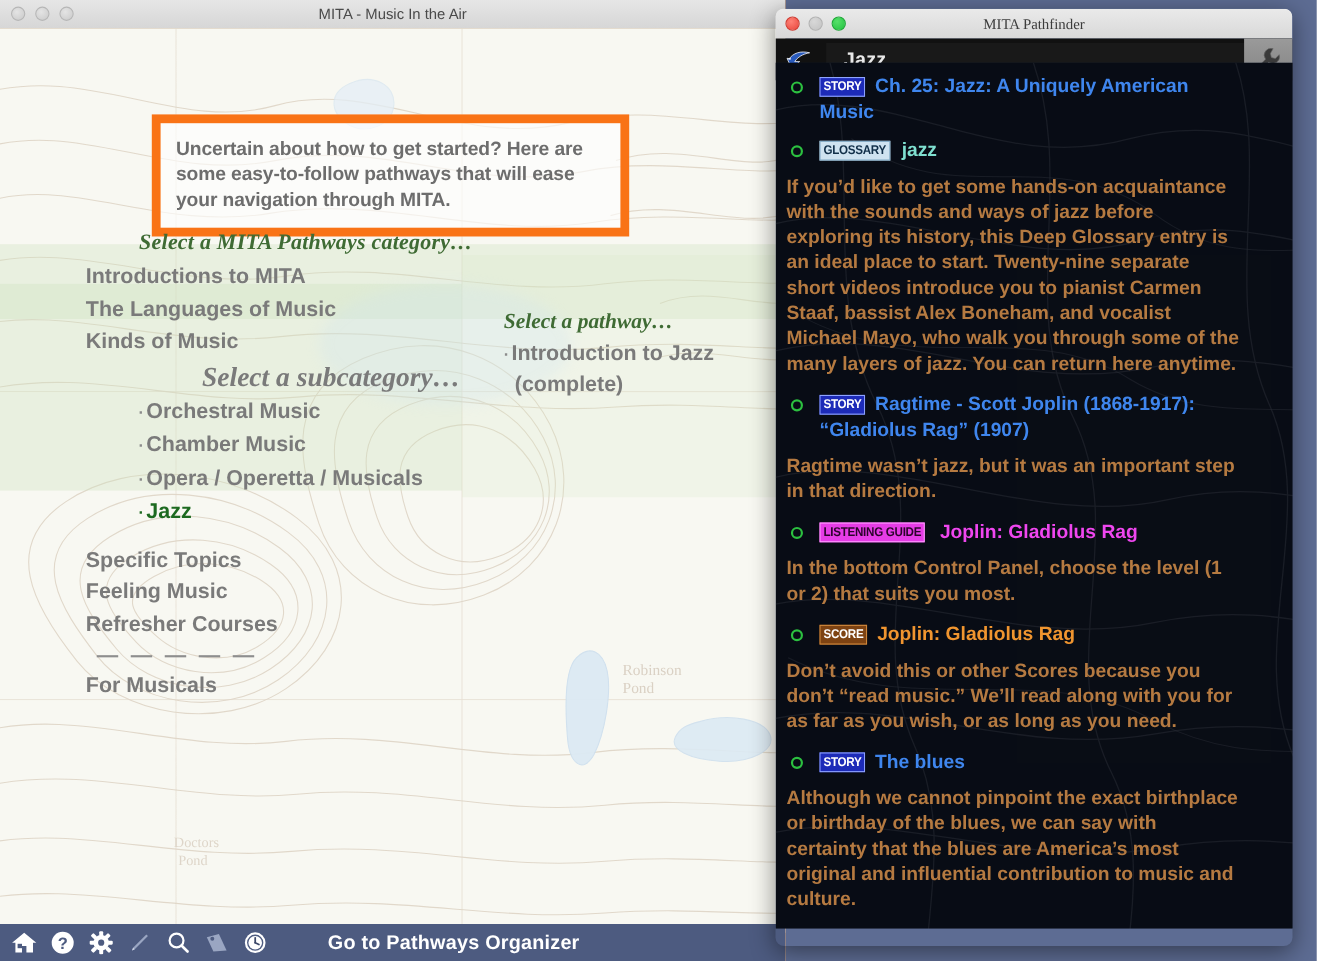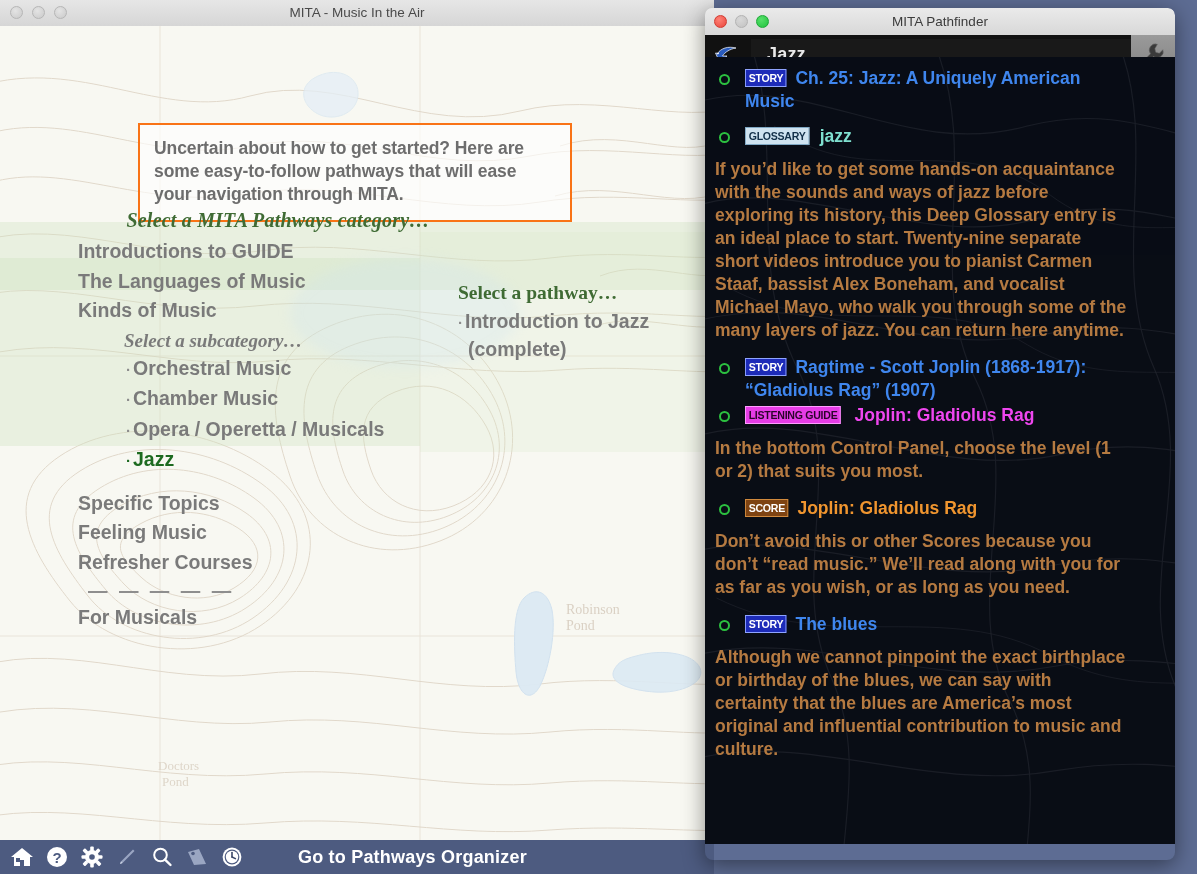--- a/index.html
+++ b/index.html
@@ -39,63 +39,63 @@
   .greenband{
     position:absolute;left:0;width:714px;
     background:rgba(205,225,190,0.34);
   }
   .bluewash{position:absolute;background:rgba(205,228,240,0.55);border-radius:50%;}
 
   
   #intro-box{
     position:absolute;left:138px;top:78px;width:434px;
     box-sizing:border-box;
-    border:2px solid #f97316;background:rgba(255,255,255,0.62);
+    border:8px solid #f97316;background:rgba(255,255,255,0.62);
     padding:12px 14px 14px 14px;
-    margin-top:19px;
   }
   #intro-box p{
     margin:0;font-size:17.5px;font-weight:bold;line-height:23px;color:#6d6d6d;
     letter-spacing:-0.1px;
   }
 
   
   #cat-col{position:absolute;left:78px;top:183px;width:400px;}
   .cat-heading{
     font-family:"Liberation Serif","DejaVu Serif",serif;
     font-style:italic;font-weight:bold;font-size:20px;color:#3f6b34;
     margin:0 0 5px 0;letter-spacing:0.2px;text-align:center;
   }
   .cat-item{
     font-size:19.5px;font-weight:bold;color:#7a7a7a;line-height:29.5px;
     white-space:nowrap;
   }
   .sub-heading{
     font-family:"Liberation Serif","DejaVu Serif",serif;
-    font-style:italic;font-weight:bold;font-size:19px;color:#7a7a7a;
+    font-style:italic;font-weight:bold;font-size:25px;color:#7a7a7a;
     margin:4px 0 2px 46px;
+    text-align:center;
   }
   .sub-item{
     font-size:19.5px;font-weight:bold;color:#7a7a7a;line-height:29.5px;
     margin-left:48px;white-space:nowrap;
   }
   .sub-item.active{color:#1d6a20;}
   .bullet{color:#8c8c8c;font-size:15px;margin-right:2px;}
   .sub-item.active .bullet{color:#1d6a20;}
   .gap{height:13px;}
   .dashes{
     font-size:19.5px;font-weight:bold;color:#8e8e8e;letter-spacing:3px;
     margin-left:10px;line-height:26px;
   }
 
   
   #path-col{position:absolute;left:458px;top:256px;width:230px;}
   .path-heading{
     font-family:"Liberation Serif","DejaVu Serif",serif;
-    font-weight:bold;font-size:19.5px;color:#3f6b34;
+    font-style:italic;font-weight:bold;font-size:19.5px;color:#3f6b34;
     margin:0 0 4px 0;
   }
   .path-item{font-size:19.5px;font-weight:bold;color:#7a7a7a;line-height:27px;}
   .path-item .cont{display:block;margin-left:10px;}
 
   
   #mita-toolbar{
     position:absolute;left:0;bottom:0;width:714px;height:34px;
     background:#4d5b80;display:flex;align-items:center;
   }
@@ -113,21 +113,21 @@
     box-shadow:0 5px 22px rgba(0,0,0,0.45);
     overflow:hidden;
   }
   #pf-titlebar{
     position:absolute;left:0;top:0;width:470px;height:27px;
     background:linear-gradient(to bottom,#eaeaea 0%,#d8d8d8 100%);
     border-bottom:1px solid #bcbcbc;border-radius:7px 7px 0 0;
   }
   #pf-titlebar .title{
     position:absolute;left:0;top:0;width:100%;height:27px;line-height:27px;
-    text-align:center;font-size:13.5px;color:#3c3c3c;
+    text-align:center;font-size:13.5px;color:#3c3c3c;font-family:Liberation Serif, serif;
   }
   .pf-tl-group{position:absolute;left:9px;top:7px;display:flex;gap:8px;}
   .pf-tl{width:13px;height:13px;border-radius:50%;box-sizing:border-box;}
   .pf-tl.red{background:radial-gradient(circle at 38% 32%,#ff8176,#e8463c);border:1px solid #d03b31;}
   .pf-tl.yellow{background:radial-gradient(circle at 38% 32%,#d8d8d8,#c2c2c2);border:1px solid #b2b2b2;}
   .pf-tl.green{background:radial-gradient(circle at 38% 32%,#57e06a,#21c23f);border:1px solid #1da837;}
 
   #pf-navbar{
     position:absolute;left:0;top:27px;width:470px;height:38px;
     background:#111111;display:flex;align-items:center;
@@ -254,21 +254,21 @@
     <div class="greenband" style="top:206px;height:220px;left:420px;width:294px;background:rgba(212,230,198,0.22);"></div>
     <div class="bluewash" style="left:290px;top:232px;width:230px;height:110px;filter:blur(6px);opacity:0.5;"></div>
 
     <div id="intro-box">
       <p>Uncertain about how to get started? Here are some easy-to-follow pathways that will ease your navigation through MITA.</p>
     </div>
 
     <div id="cat-col">
       <div class="cat-heading">Select a MITA Pathways category…</div>
 
-      <div class="cat-item">Introductions to GUIDE</div>
+      <div class="cat-item">Introductions to MITA</div>
       <div class="cat-item">The Languages of Music</div>
       <div class="cat-item">Kinds of Music</div>
 
       <div class="sub-heading">Select a subcategory…</div>
 
       <div class="sub-item">
         <span class="bullet">·</span><span>Orchestral Music</span>
       </div>
       <div class="sub-item">
         <span class="bullet">·</span><span>Chamber Music</span>
@@ -432,20 +432,21 @@
         <span class="badge glossary">GLOSSARY</span><span class="etitle glossary">jazz</span>
       </div>
 
       <div class="edesc">If you’d like to get some hands-on acquaintance with the sounds and ways of jazz before exploring its history, this Deep Glossary entry is an ideal place to start. Twenty-nine separate short videos introduce you to pianist Carmen Staaf, bassist Alex Boneham, and vocalist Michael Mayo, who walk you through some of the many layers of jazz. You can return here anytime.</div>
 
       <div class="entry">
         <span class="ring"></span>
         <span class="badge story">STORY</span><span class="etitle story">Ragtime - Scott Joplin (1868-1917): “Gladiolus Rag” (1907)</span>
       </div>
 
+      <div class="edesc">Ragtime wasn’t jazz, but it was an important step in that direction.</div>
 
       <div class="entry">
         <span class="ring"></span>
         <span class="badge listening">LISTENING GUIDE</span><span class="etitle listening">Joplin: Gladiolus Rag</span>
       </div>
 
       <div class="edesc">In the bottom Control Panel, choose the level (1 or 2) that suits you most.</div>
 
       <div class="entry">
         <span class="ring"></span>

